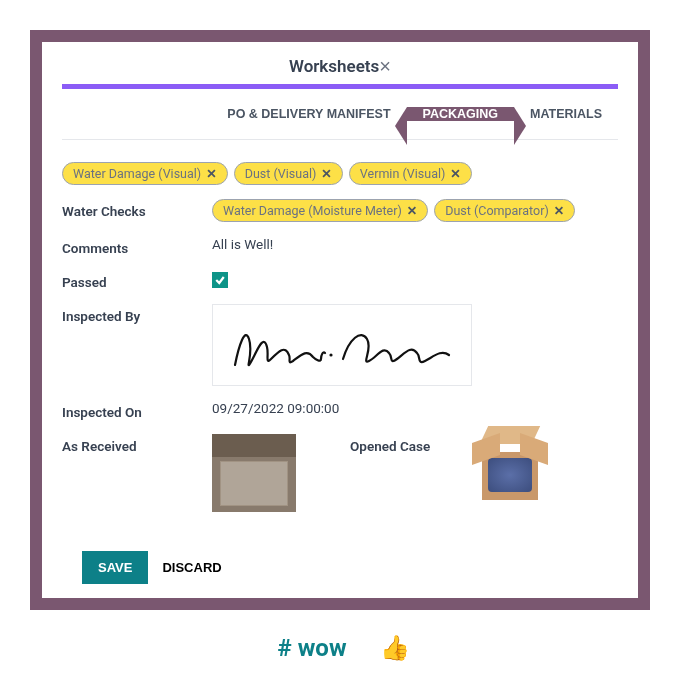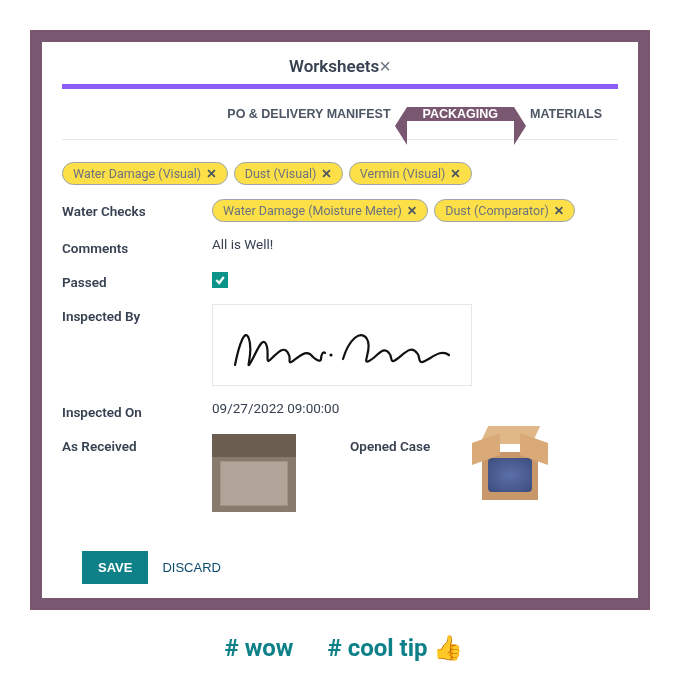--- a/index.html
+++ b/index.html
@@ -202,23 +202,23 @@
     color: #fff;
     border: none;
     padding: 9px 16px;
     font-size: 13px;
     font-weight: 600;
     cursor: pointer;
   }
   .btn-link {
     background: none;
     border: none;
-    color: #0c4a6e;
+    color: #000000;
     font-size: 13px;
-    font-weight: 400;
+    font-weight: 700;
     cursor: pointer;
   }
   .hashtags {
     position: absolute;
     bottom: 18px;
     left: 4px;
     width: 680px;
     display: flex;
     justify-content: center;
     gap: 34px;
@@ -335,16 +335,15 @@
 
   <div class="footer">
     <button class="btn-primary">SAVE</button>
     <button class="btn-link">DISCARD</button>
   </div>
 </div>
 
 <div class="hashtags">
   <span># wow</span>
   <span>
-    <span># cool tip</span>
     <span>👍</span>
   </span>
 </div>
 
 </body></html>

